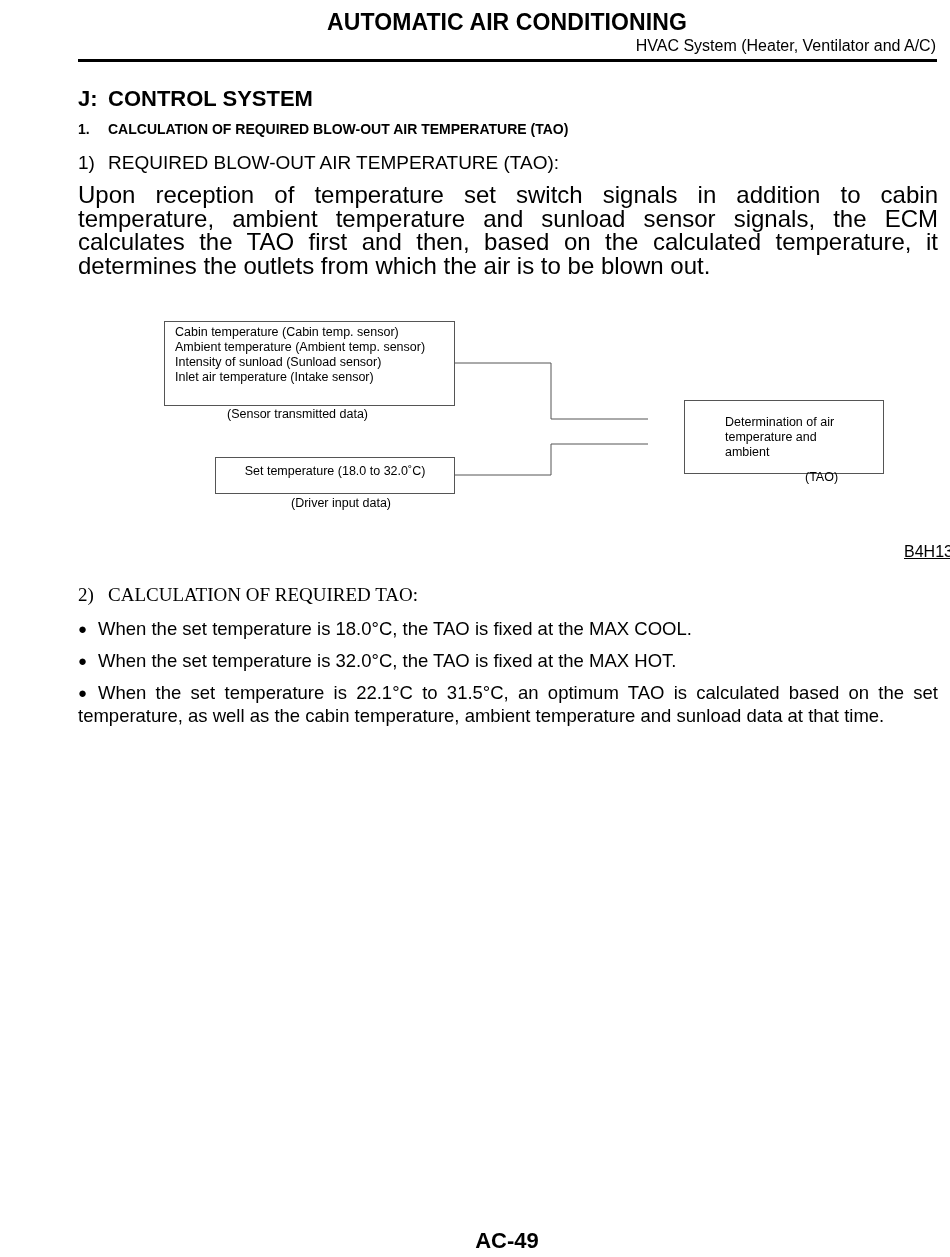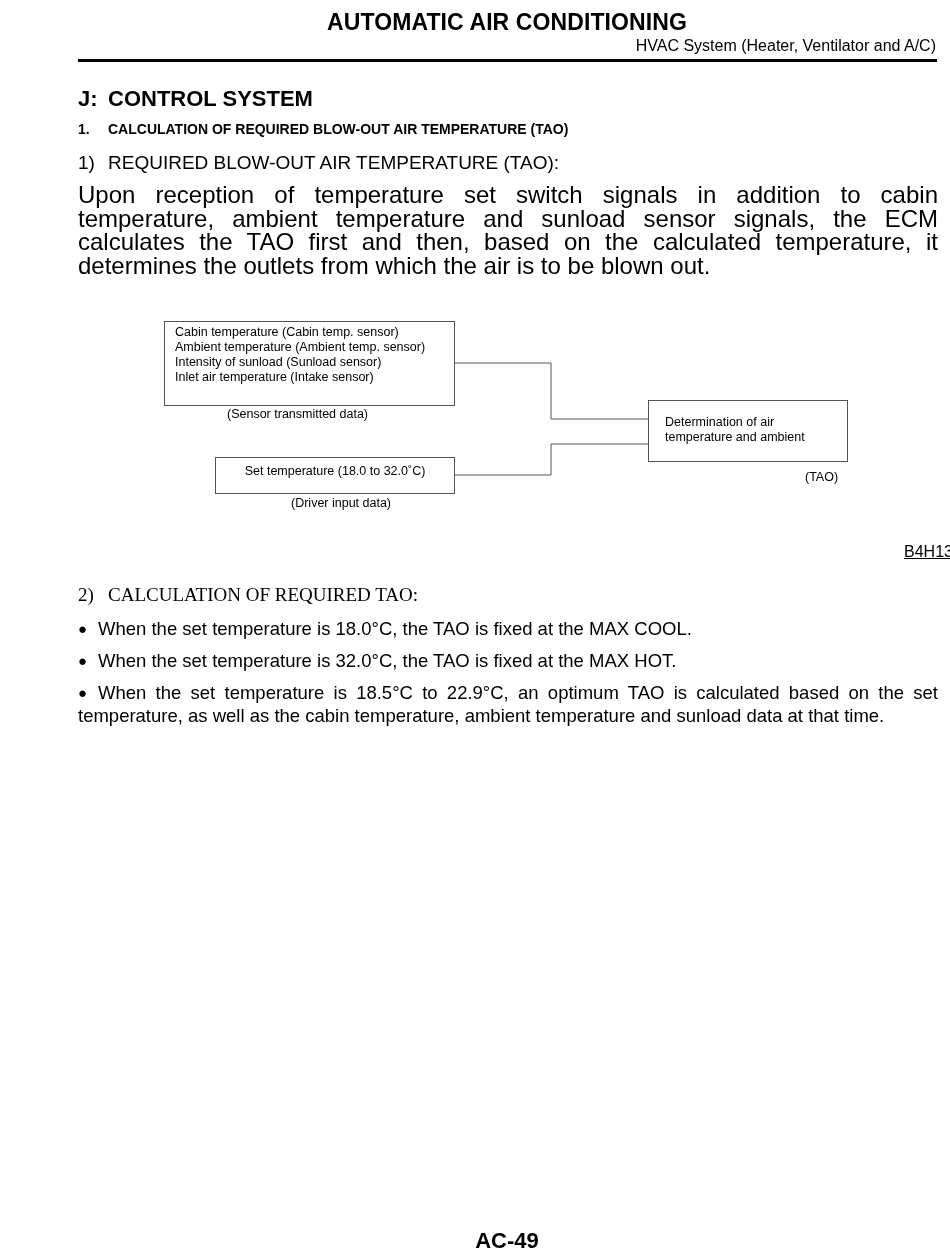--- a/index.html
+++ b/index.html
@@ -33,21 +33,21 @@
       left: 78px; width: 860px; top: 183px; font-size: 24px; line-height: 23.5px;
       text-align: justify;
     }
     .diagram { left: 0; top: 0; width: 950px; height: 600px; pointer-events: none; }
     .box {
       position: absolute; border: 1px solid #555; background: #fff;
       font-size: 12.5px; line-height: 15px; box-sizing: border-box;
     }
     .box-sensors { left: 164px; top: 321px; width: 291px; height: 85px; padding: 3px 10px; }
     .box-settemp { left: 215px; top: 457px; width: 240px; height: 37px; padding: 6px 0; text-align: center; }
-    .box-determ { left: 648px; top: 400px; width: 200px; height: 62px; padding: 14px 16px; }
+    .box-determ { left: 684px; top: 400px; width: 200px; height: 74px; padding: 14px 40px; }
     .caption { position: absolute; font-size: 12.5px; }
     .cap-sensor { left: 227px; top: 407px; }
     .cap-driver { left: 291px; top: 496px; }
     .cap-tao { left: 805px; top: 470px; }
     .fig-id { position: absolute; left: 904px; top: 543px; font-size: 16px; text-decoration: underline; }
     .h-sub2 { left: 78px; top: 584px; font-size: 19px; font-family: Liberation Serif, serif; }
     .bullet {
       left: 78px; width: 860px; font-size: 18.5px; line-height: 23px; text-align: justify;
     }
     .bullet .dot { display: inline-block; width: 20px; font-size: 15px; vertical-align: 1px; }
@@ -110,16 +110,16 @@
   <span class="num">2)</span><span>CALCULATION OF REQUIRED TAO:</span>
 </div>
 
 <div class="abs bullet b1">
   <span class="dot">●</span><span>When the set temperature is 18.0°C, the TAO is fixed at the MAX COOL.</span>
 </div>
 <div class="abs bullet b2">
   <span class="dot">●</span><span>When the set temperature is 32.0°C, the TAO is fixed at the MAX HOT.</span>
 </div>
 <div class="abs bullet b3">
-  <span class="dot">●</span><span>When the set temperature is 18.5°C to 22.9°C, an optimum TAO is calculated based on the set temperature, as well as the cabin temperature, ambient temperature and sunload data at that time.</span>
+  <span class="dot">●</span><span>When the set temperature is 22.1°C to 31.5°C, an optimum TAO is calculated based on the set temperature, as well as the cabin temperature, ambient temperature and sunload data at that time.</span>
 </div>
 
 <div class="abs page-number">AC-49</div>
 
 </body></html>

